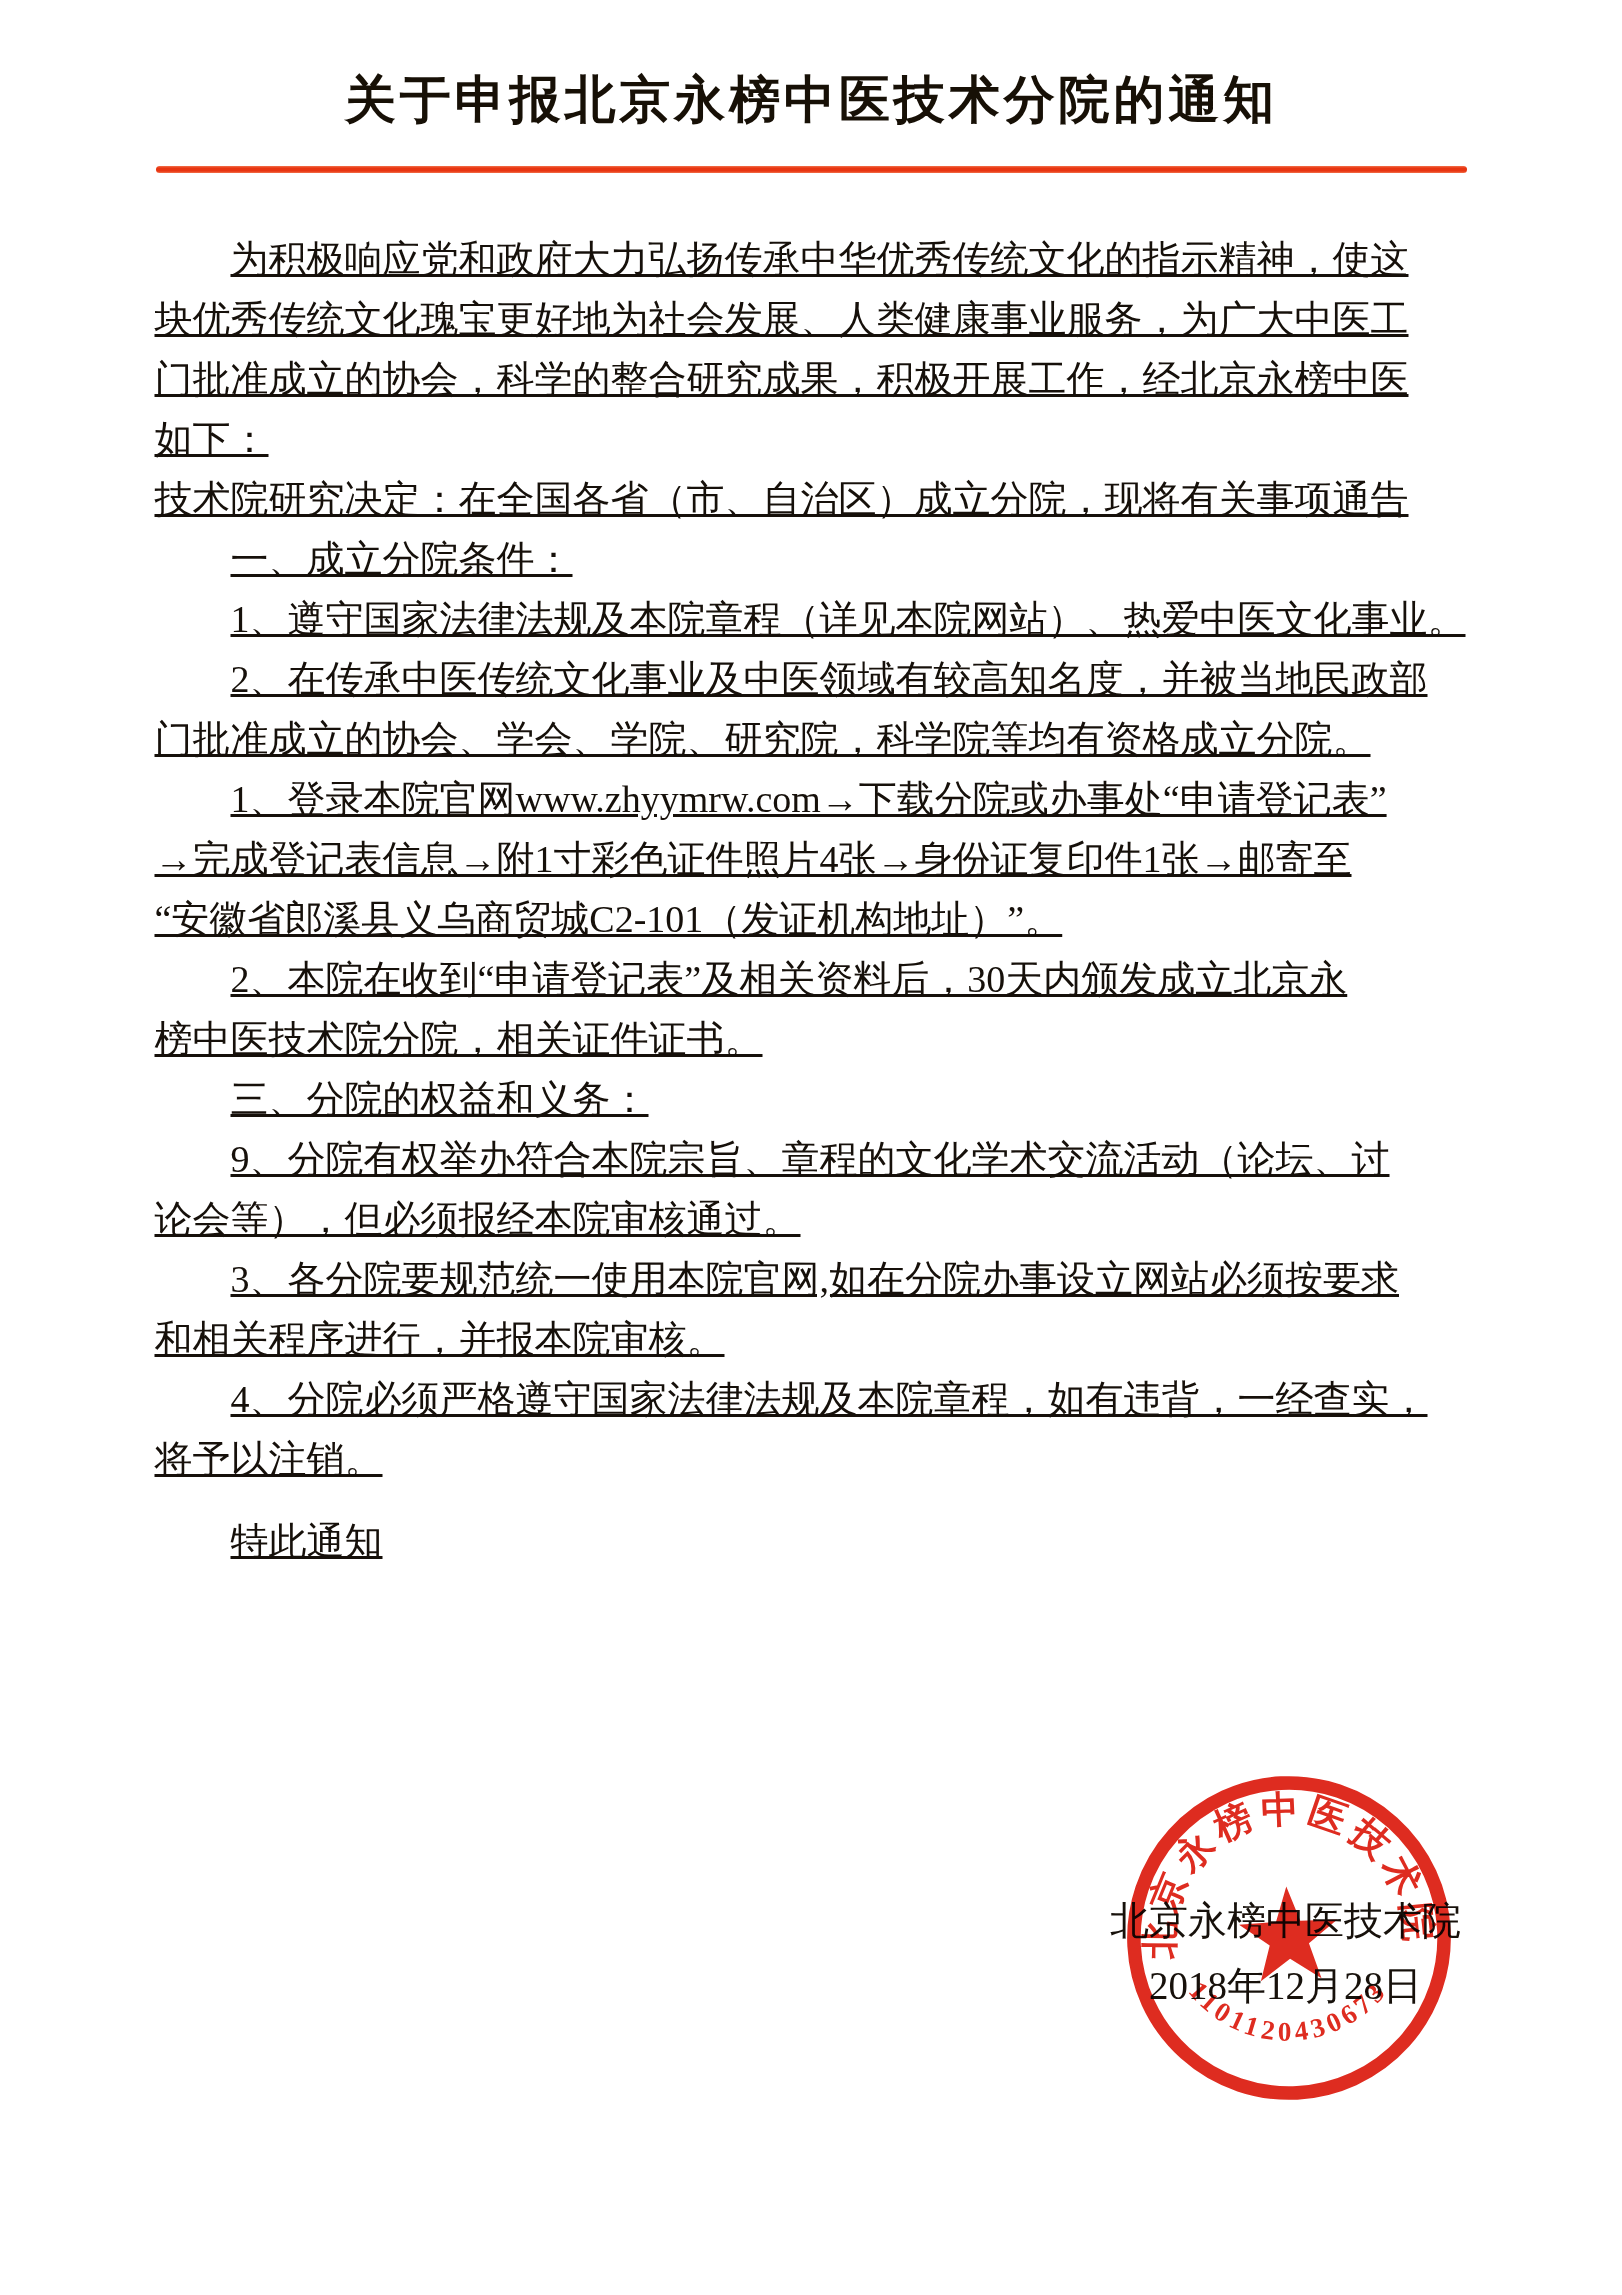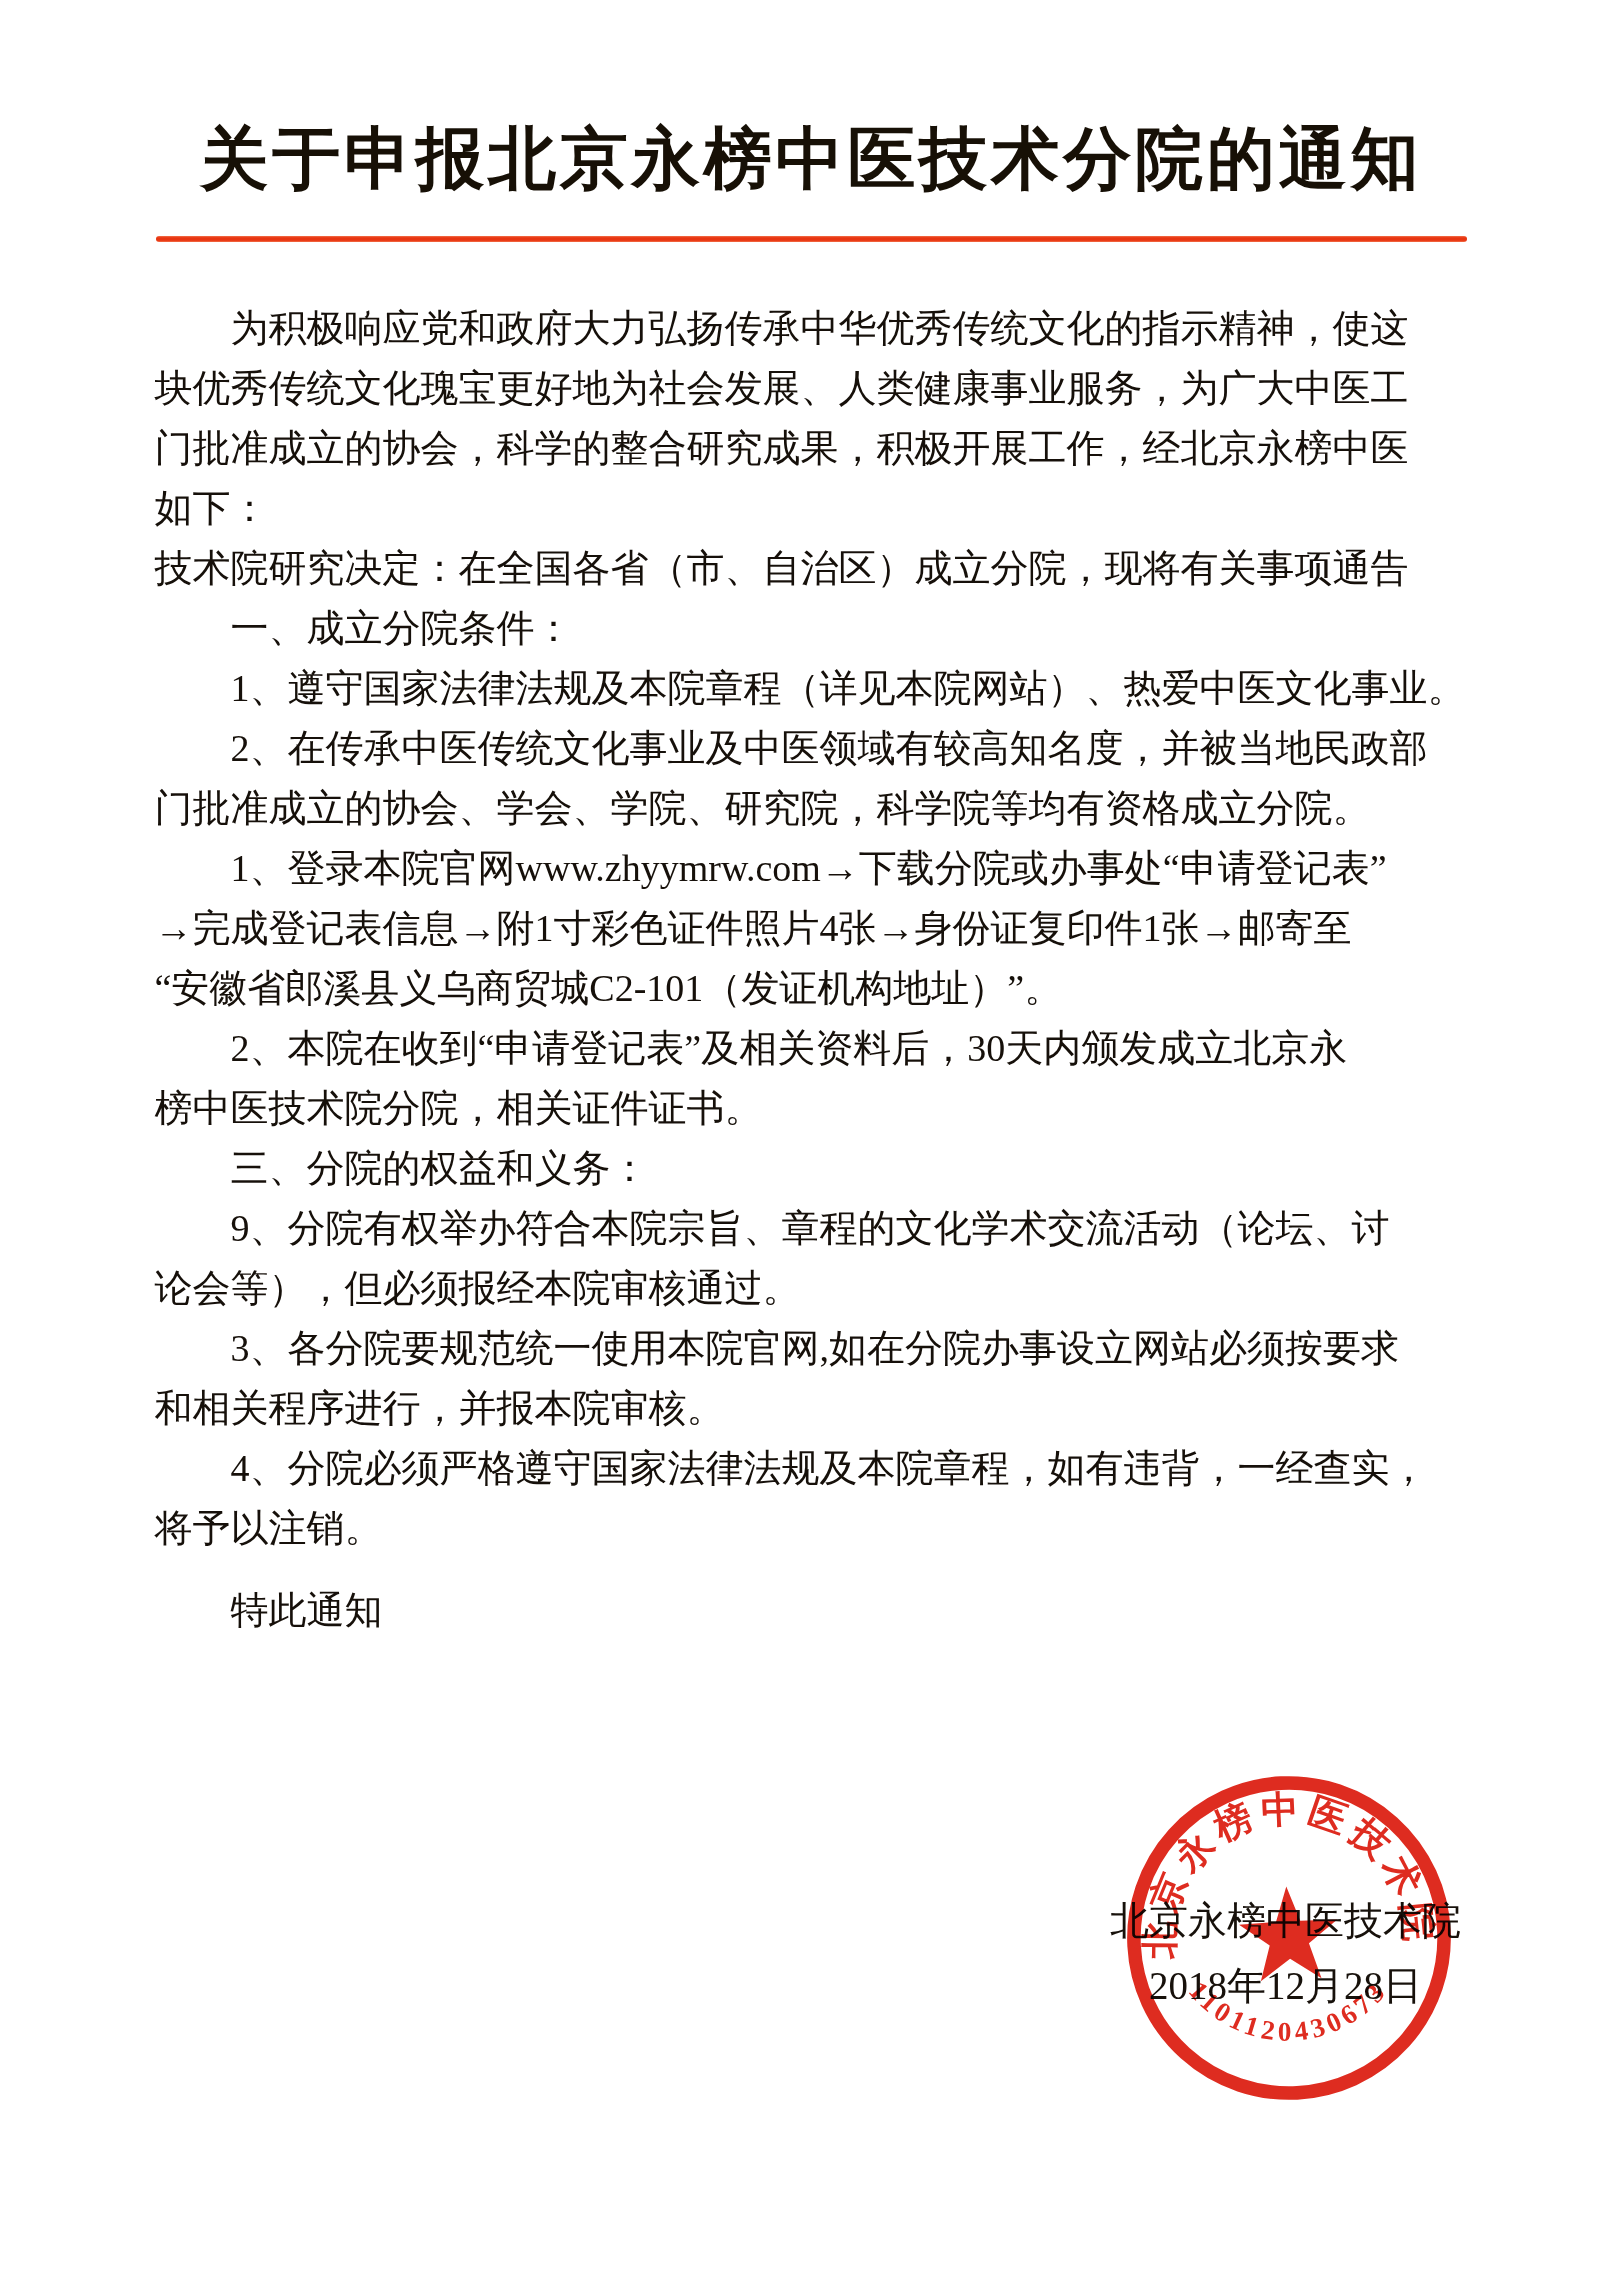--- a/index.html
+++ b/index.html
@@ -5,40 +5,41 @@
   html,body{margin:0;padding:0;background:#ffffff;}
   .page{
     position:relative;
     width:1623px;height:2295px;
     background:#ffffff;
     font-family:"Liberation Serif","DejaVu Serif",serif;
     color:#16100a;
     overflow:hidden;
   }
   .title{
-    margin:119px auto 0;
+    margin:70px auto 0;
     text-align:center;
-    font-size:68px;
+    font-size:51px;
     line-height:1.2;
     font-weight:700;
     letter-spacing:3.9px;
     color:#171006;
   }
   .rule{
     width:1311px;height:6.5px;
     margin:35px auto 0;
     border-radius:3.9px;
     background:linear-gradient(to bottom,#f2714b 0%,#e83511 30%,#e83511 72%,#f2714b 100%);
   }
   .body{
     width:1314px;
     margin:56px auto 0;
     font-size:38px;
     line-height:60px;
     text-align:justify;
+    text-decoration:underline;
   }
   .line{min-height:60px;}
   .ind{text-indent:76px;}
   .closing{margin-top:22px;}
   .signature{
     position:absolute;
     top:1888px;
     right:162px;
     text-align:center;
     font-size:39px;

